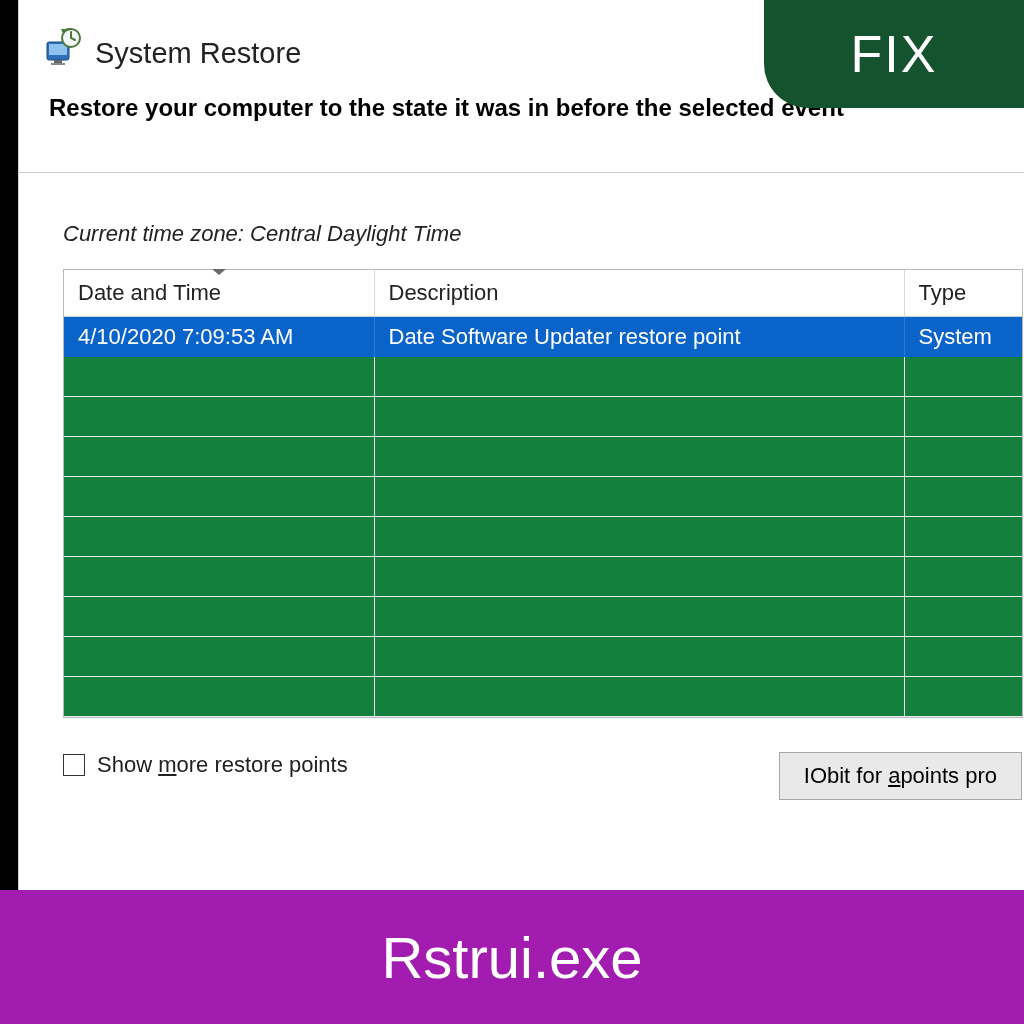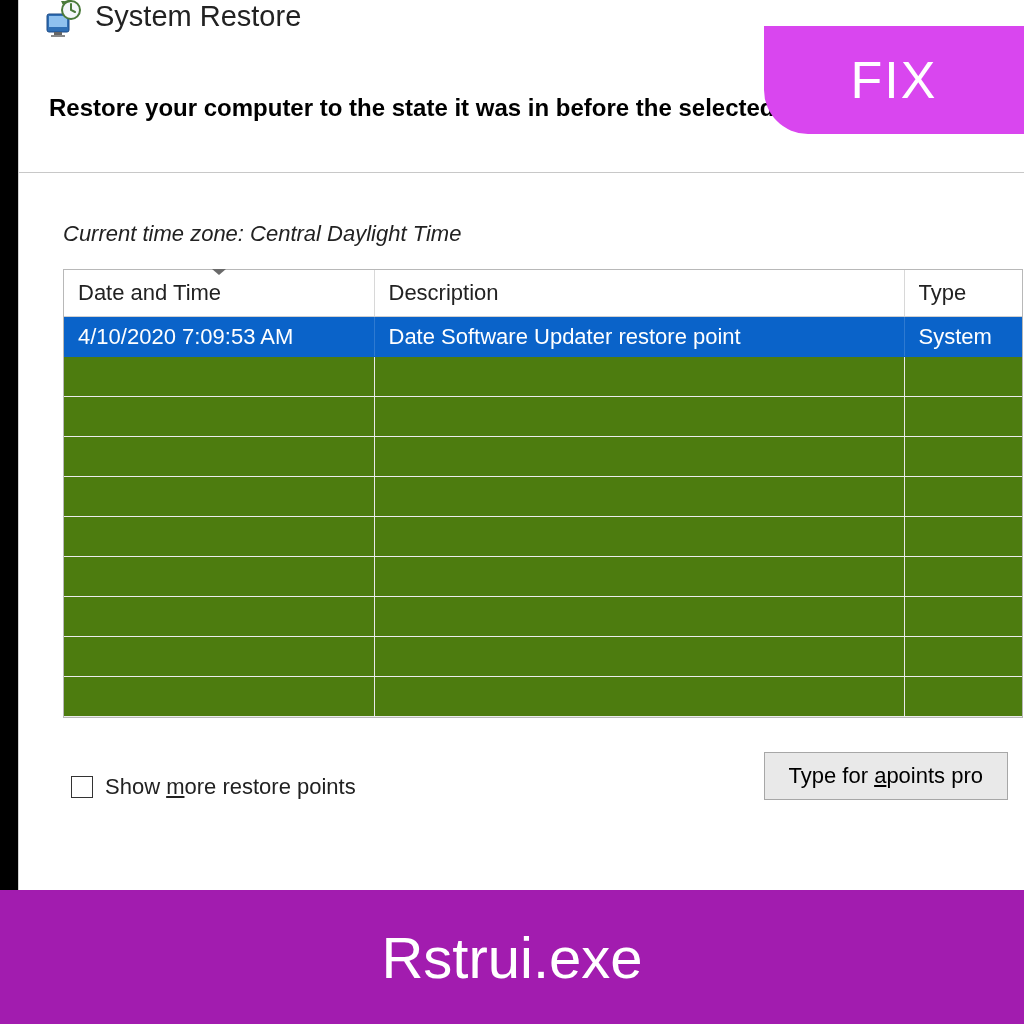--- a/index.html
+++ b/index.html
@@ -18,21 +18,21 @@
     left: 18px;
     width: 1006px;
     height: 890px;
     background: #fff;
     border-left: 1px solid #d0d0d0;
   }
   
   .titlebar {
     height: 70px;
     display: flex;
-    align-items: flex-start;
+    align-items: flex-end;
     padding-left: 24px;
     gap: 14px;
   }
   
   .title-text {
     font-size: 29px;
     color: #222;
     font-weight: 400;
   }
   
@@ -59,21 +59,21 @@
   .tz-label {
     font-size: 22px;
     color: #222;
     font-style: italic;
   }
   
   .table-wrap {
     margin-top: 22px;
     border: 1px solid #b8b8b8;
     width: 960px;
-    background: #4d7c0f;
+    background: #15803d;
   }
   
   .table {
     width: 100%;
     border-collapse: collapse;
   }
   
   .table th {
     text-align: left;
     font-weight: 400;
@@ -114,25 +114,24 @@
   
   tr.selected td {
     background: #0a63c9;
     color: #fff;
     border-right-color: rgba(255,255,255,0.15);
     border-bottom-color: #0a63c9;
   }
   
   .footer-row {
     display: flex;
-    align-items: flex-end;
+    align-items: flex-start;
     justify-content: space-between;
     margin-top: 34px;
-    padding-right: 16px;
-    margin-left: 8px;
+    padding-right: 2px;
   }
   
   .checkbox-wrap {
     display: flex;
     align-items: center;
     gap: 12px;
     font-size: 22px;
     color: #222;
   }
   .checkbox {
@@ -153,30 +152,29 @@
   
   .underline-letter { text-decoration: underline; }
   
   
   .fix-badge {
     position: absolute;
     top: 0;
     right: 0;
     width: 260px;
     height: 108px;
-    background: #d946ef;
+    background: #14532d;
     color: #fff;
     font-size: 52px;
     font-weight: 400;
     display: flex;
     align-items: center;
     justify-content: center;
     border-bottom-left-radius: 44px;
     letter-spacing: 2px;
-    margin-top: 26px;
   }
   
   
   .caption {
     position: absolute;
     bottom: 0;
     left: 0;
     width: 1024px;
     height: 134px;
     background: #a21caf;
@@ -288,21 +286,21 @@
               </tr>
             </tbody>
         </table>
       </div>
 
       <div class="footer-row">
         <div class="checkbox-wrap">
           <span class="checkbox"></span>
           <span><span>Show </span><span class="underline-letter">m</span><span>ore restore points</span></span>
         </div>
-        <button class="scan-btn"><span>Type for </span><span class="underline-letter">a</span><span>points pro</span></button>
+        <button class="scan-btn"><span>IObit for </span><span class="underline-letter">a</span><span>points pro</span></button>
       </div>
 
     </div>
   </div>
 
   <div class="fix-badge">FIX</div>
   <div class="caption">Rstrui.exe</div>
 </div>
 
 </body></html>

